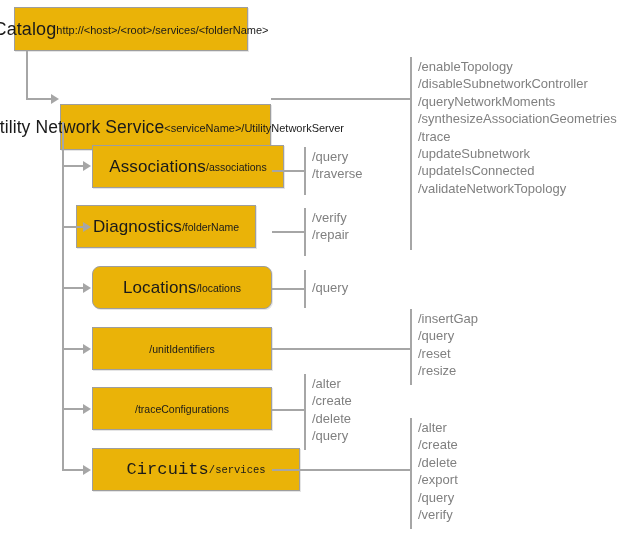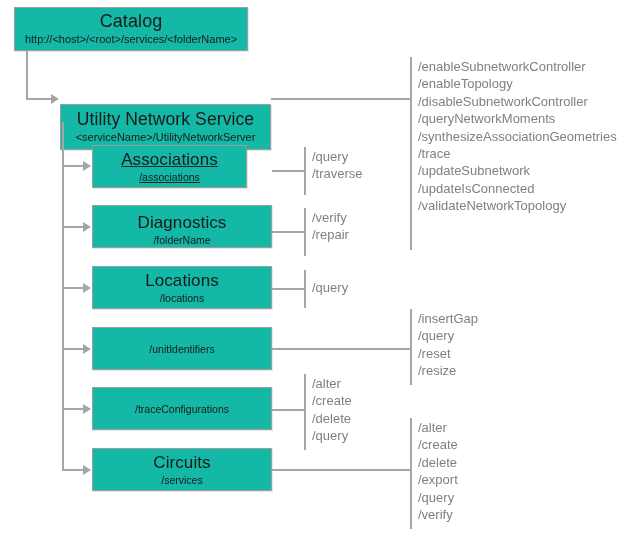--- a/index.html
+++ b/index.html
@@ -7,25 +7,25 @@
     width:626px;height:537px;
     background:#ffffff;
     font-family:"Liberation Sans", sans-serif;
     color:#262626;
     overflow:hidden;
   }
   #diagram{position:relative;width:626px;height:537px;}
 
   .node{
     position:absolute;
-    background:#14b8a6;
+    background:#eab308;
     border:1px solid #9e9e9e;
     box-sizing:border-box;
     display:flex;
-    flex-direction:column;
+    flex-direction:row;
     align-items:center;
     justify-content:center;
     box-shadow:1px 1px 0 rgba(0,0,0,0.10);
   }
   .node .title{
     font-size:17px;
     line-height:19px;
     color:#1a1a1a;
     font-weight:400;
     letter-spacing:.1px;
@@ -72,44 +72,44 @@
   <div class="node root" style="left:14px;top:7px;width:234px;height:44px;">
     <span class="title">Catalog</span>
     <span class="sub">http://&lt;host&gt;/&lt;root&gt;/services/&lt;folderName&gt;</span>
   </div>
 
   <div class="node service" style="left:60px;top:76px;width:211px;height:46px;margin-top:28px;">
     <span class="title">Utility Network Service</span>
     <span class="sub">&lt;serviceName&gt;/UtilityNetworkServer</span>
   </div>
 
-  <div class="node" style="left:92px;top:145px;width:155px;height:43px;text-decoration:underline;">
+  <div class="node" style="left:92px;top:145px;width:192px;height:43px;">
     <span class="title">Associations</span>
     <span class="sub">/associations</span>
   </div>
 
-  <div class="node" style="left:92px;top:205px;width:180px;height:43px;justify-content:flex-end;">
+  <div class="node" style="left:76px;top:205px;width:180px;height:43px;">
     <span class="title">Diagnostics</span>
     <span class="sub">/folderName</span>
   </div>
 
-  <div class="node" style="left:92px;top:266px;width:180px;height:43px;">
+  <div class="node" style="left:92px;top:266px;width:180px;height:43px;border-radius:8px;">
     <span class="title">Locations</span>
     <span class="sub">/locations</span>
   </div>
 
   <div class="node" style="left:92px;top:327px;width:180px;height:43px;">
     <span class="sub">/unitIdentifiers</span>
   </div>
 
   <div class="node" style="left:92px;top:387px;width:180px;height:43px;">
     <span class="sub">/traceConfigurations</span>
   </div>
 
-  <div class="node" style="left:92px;top:448px;width:180px;height:43px;">
+  <div class="node" style="left:92px;top:448px;width:208px;height:43px;font-family:Liberation Mono, monospace;">
     <span class="title">Circuits</span>
     <span class="sub">/services</span>
   </div>
 
   <div class="vline" style="left:26px;top:51px;height:49px;"></div>
   <div class="hline" style="left:26px;top:98px;width:26px;"></div>
   <div class="arrow" style="left:51px;top:94px;"></div>
 
   <div class="vline" style="left:62px;top:122px;height:348px;"></div>
 
@@ -146,21 +146,20 @@
   <div class="hline" style="left:272px;top:348px;width:139px;"></div>
   <div class="tick" style="left:410px;top:309px;height:76px;"></div>
 
   <div class="hline" style="left:272px;top:409px;width:33px;"></div>
   <div class="tick" style="left:304px;top:374px;height:76px;"></div>
 
   <div class="hline" style="left:272px;top:469px;width:139px;"></div>
   <div class="tick" style="left:410px;top:418px;height:111px;"></div>
 
   <div class="oplist" style="left:418px;top:58px;">
-      <div>/enableSubnetworkController</div>
       <div>/enableTopology</div>
       <div>/disableSubnetworkController</div>
       <div>/queryNetworkMoments</div>
       <div>/synthesizeAssociationGeometries</div>
       <div>/trace</div>
       <div>/updateSubnetwork</div>
       <div>/updateIsConnected</div>
       <div>/validateNetworkTopology</div>
     </div>
   <div class="oplist" style="left:312px;top:148px;">

